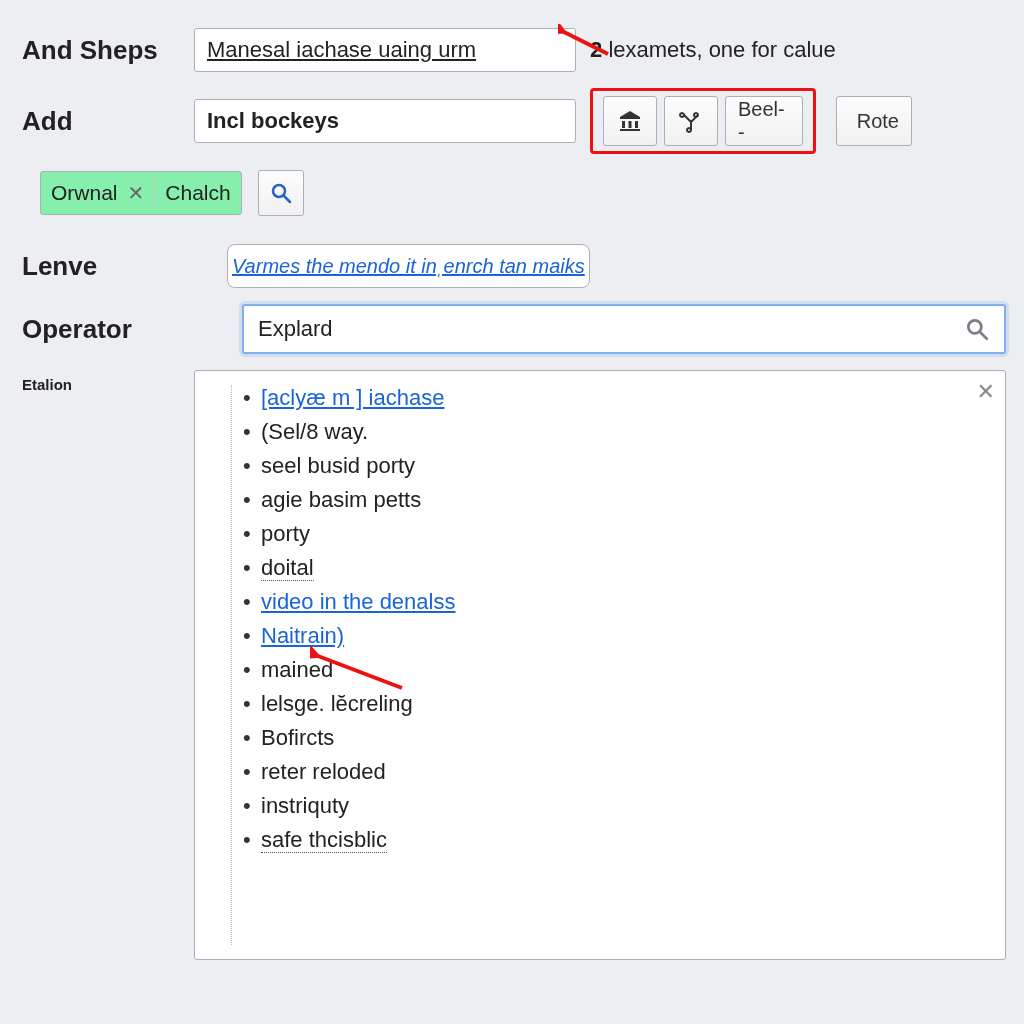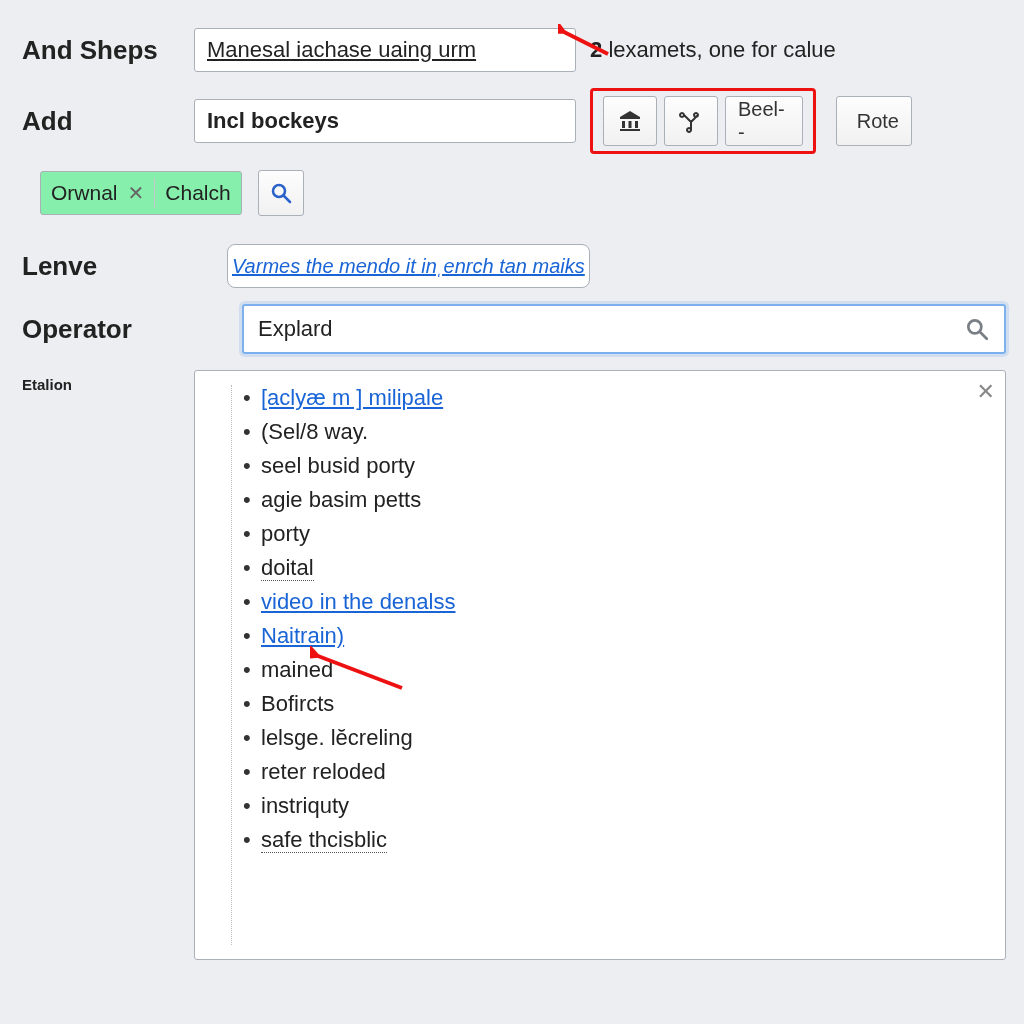--- a/index.html
+++ b/index.html
@@ -204,31 +204,31 @@
     </span>
   </div>
 </div>
 
 <div class="row" style="align-items:flex-start; margin-top:14px;">
   <div class="etalion-label">Etalion</div>
   <div class="results">
     <span class="close-x">✕</span>
     <div class="results-left-rule"></div>
     <ul id="results-list">
-        <li><a href="#">[aclyæ m ] milipale</a></li>
+        <li><a href="#">[aclyæ m ] iachase</a></li>
         <li><span class="plain">(Sel/8 way.</span></li>
         <li><span class="plain">seel busid porty</span></li>
         <li><span class="plain">agie basim petts</span></li>
         <li><span class="plain">porty</span></li>
         <li><span class="dotted">doital</span></li>
         <li><a href="#">video in the denalss</a></li>
         <li><a href="#">Naitrain)</a></li>
         <li><span class="plain">mained</span></li>
+        <li><span class="plain">lelsge. lĕcreling</span></li>
         <li><span class="plain">Bofircts</span></li>
-        <li><span class="plain">lelsge. lĕcreling</span></li>
         <li><span class="plain">reter reloded</span></li>
         <li><span class="plain">instriquty</span></li>
         <li><span class="dotted">safe thcisblic</span></li>
       </ul>
   </div>
 </div>
 
 <svg class="arrow" style="left:558px; top:24px;" width="56" height="36">
   <defs>
       <marker id="ah1" markerWidth="8" markerHeight="8" refX="1" refY="4" orient="auto">

